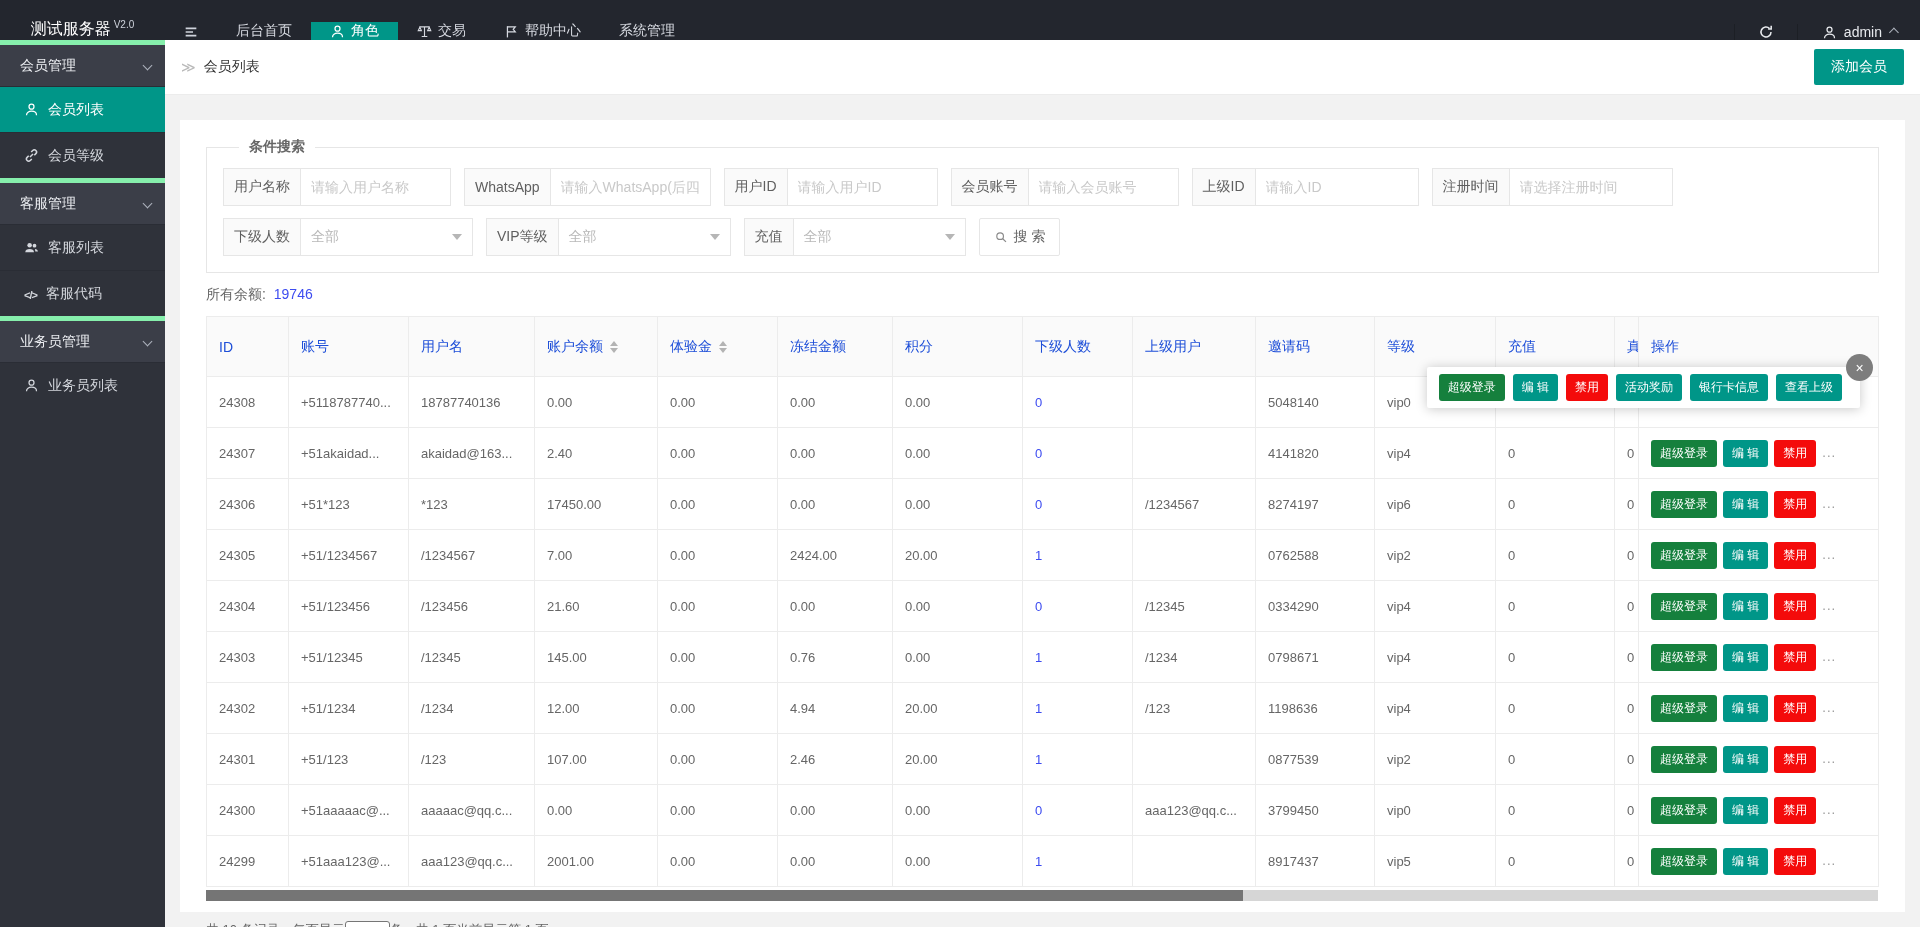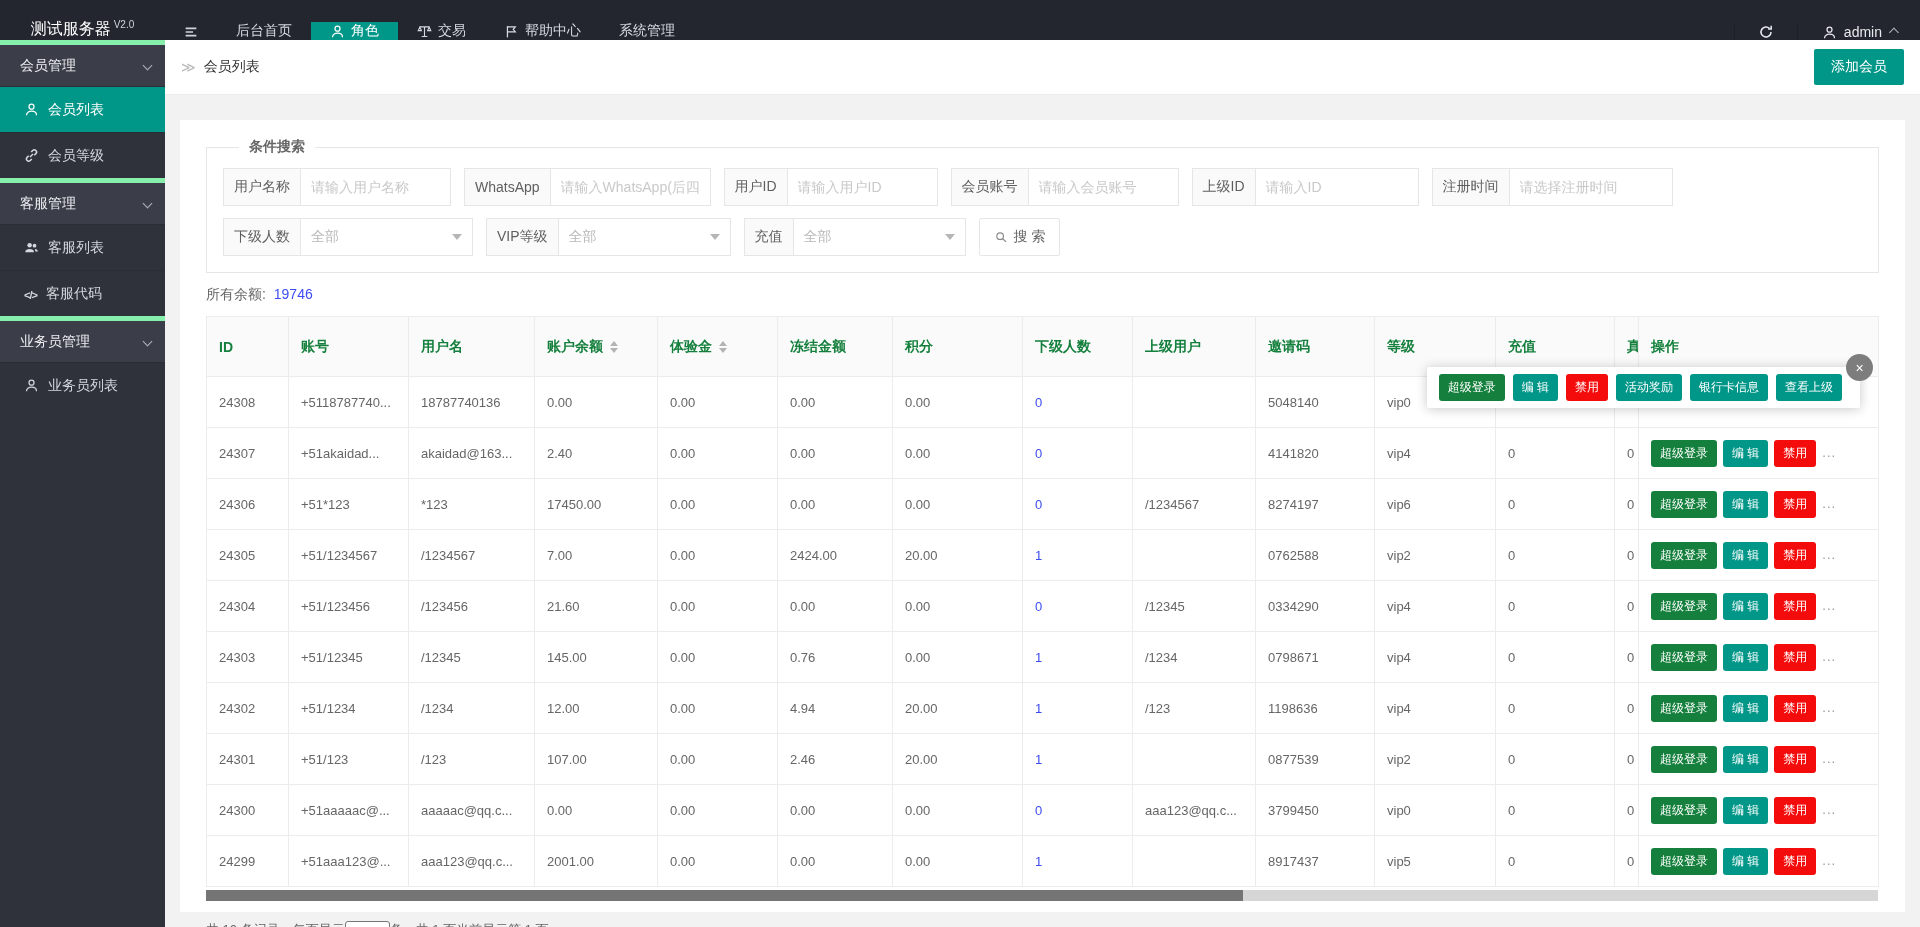--- a/index.html
+++ b/index.html
@@ -89,22 +89,22 @@
   
   .balance { margin:13px 0 12px 0; font-size:14px; color:#666; }
   .balance .val { color:#3d4cf0; margin-left:4px; }
 
   
   .table-wrap { position:relative; width:1672px; }
   table.grid { border-collapse:collapse; table-layout:fixed; width:1672px;
     font-size:13px; color:#666; }
   table.grid th, table.grid td { border:1px solid #ececec; padding:0 12px;
     text-align:left; overflow:hidden; white-space:nowrap; }
-  table.grid th { background:#fafafa; height:60px; font-weight:bold;
-    font-size:14px; color:#15803d; }
+  table.grid th { background:#fafafa; height:60px; font-weight:normal;
+    font-size:14px; color:#1d4ed8; }
   table.grid td { height:51px; background:#fff; }
   th.clip, td.clip { padding-right:0; }
   th.op, td.op { border-left:1px solid #e3e3e3; box-shadow:-6px 0 6px -5px rgba(0,0,0,.15); }
   .sort { display:inline-flex; flex-direction:column; margin-left:7px;
     vertical-align:middle; cursor:pointer; }
   .sort i { width:0; height:0; border-left:4px solid transparent;
     border-right:4px solid transparent; display:block; }
   .sort .up { border-bottom:5px solid #b3b3b3; margin-bottom:2px; }
   .sort .down { border-top:5px solid #b3b3b3; }
   .link { color:#3d4cf0; cursor:pointer; }

